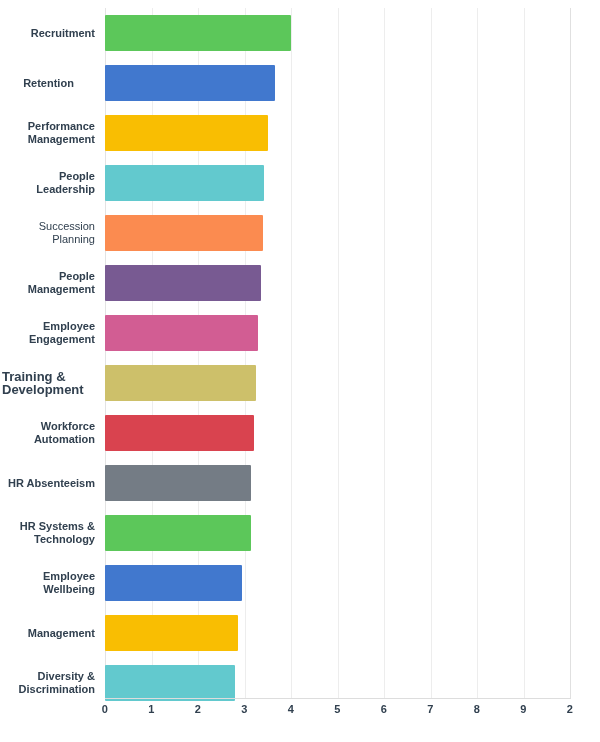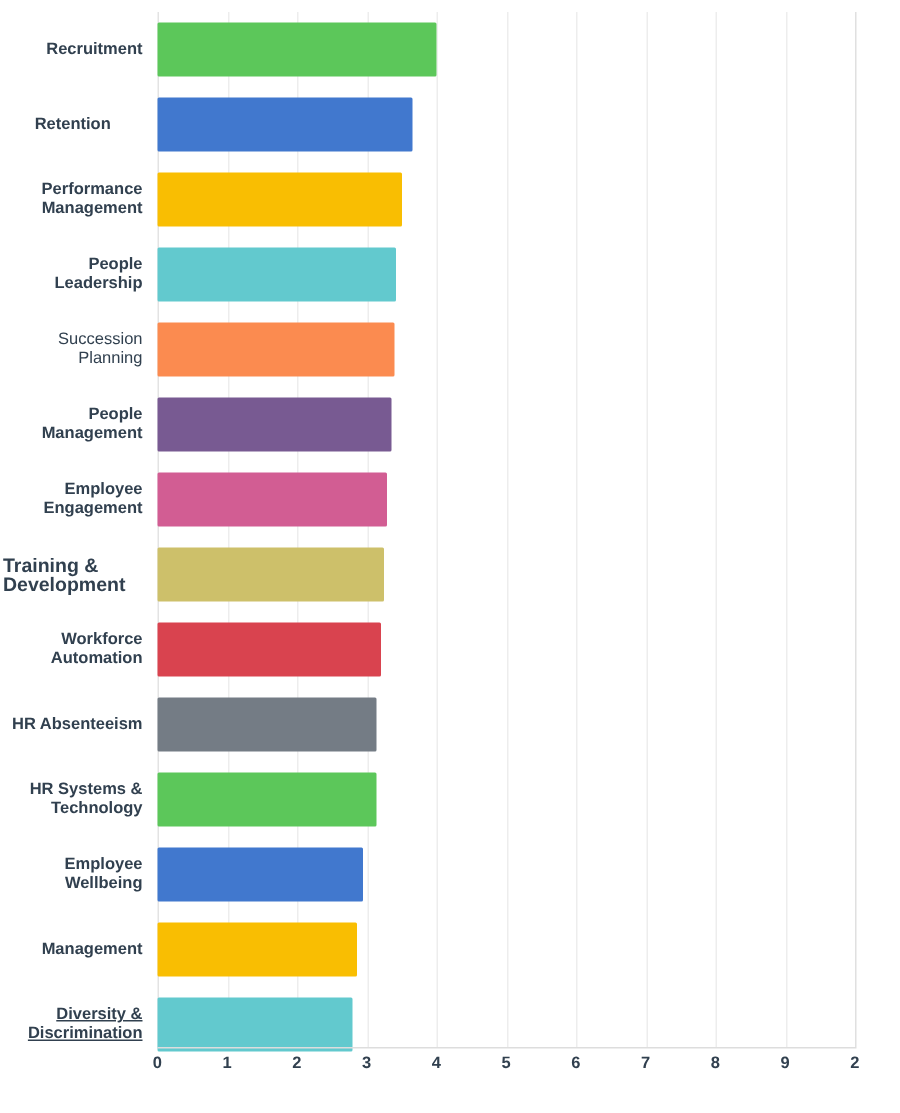--- a/index.html
+++ b/index.html
@@ -209,21 +209,21 @@
         </div>
         <div class="bar-row" style="top: 600px;">
           <div class="bar" title="Absenteeism: 2.85" style="width: 132.525px; background: rgb(249, 190, 2);"></div>
           <div class="cat-label-wrap" style="left: -103px; width: 93px;">
             <div style="position: static; width: 100%; text-align: right; font-size: 11px; font-weight: bold; line-height: 13px; color: rgb(49, 64, 79); white-space: pre-line;">Management</div>
           </div>
         </div>
         <div class="bar-row" style="top: 650px;">
           <div class="bar" title="Diversity &amp; Discrimination: 2.8" style="width: 130.2px; background: rgb(98, 201, 206);"></div>
           <div class="cat-label-wrap" style="left: -103px; width: 93px;">
-            <div style="position: static; width: 100%; text-align: right; font-size: 11px; font-weight: bold; line-height: 13px; color: rgb(49, 64, 79); white-space: pre-line; text-decoration: underline;">Diversity &amp;
+            <div style="position: static; width: 100%; text-align: right; font-size: 11px; font-weight: bold; line-height: 13px; color: rgb(49, 64, 79); white-space: pre-line;">Diversity &amp;
 Discrimination</div>
           </div>
         </div>
       </div>
   </div>
 
   <div class="axis-line"></div>
   <div class="x-ticks">
       <div class="x-tick" style="left: 105px;">0</div>
       <div class="x-tick" style="left: 151.5px;">1</div>

